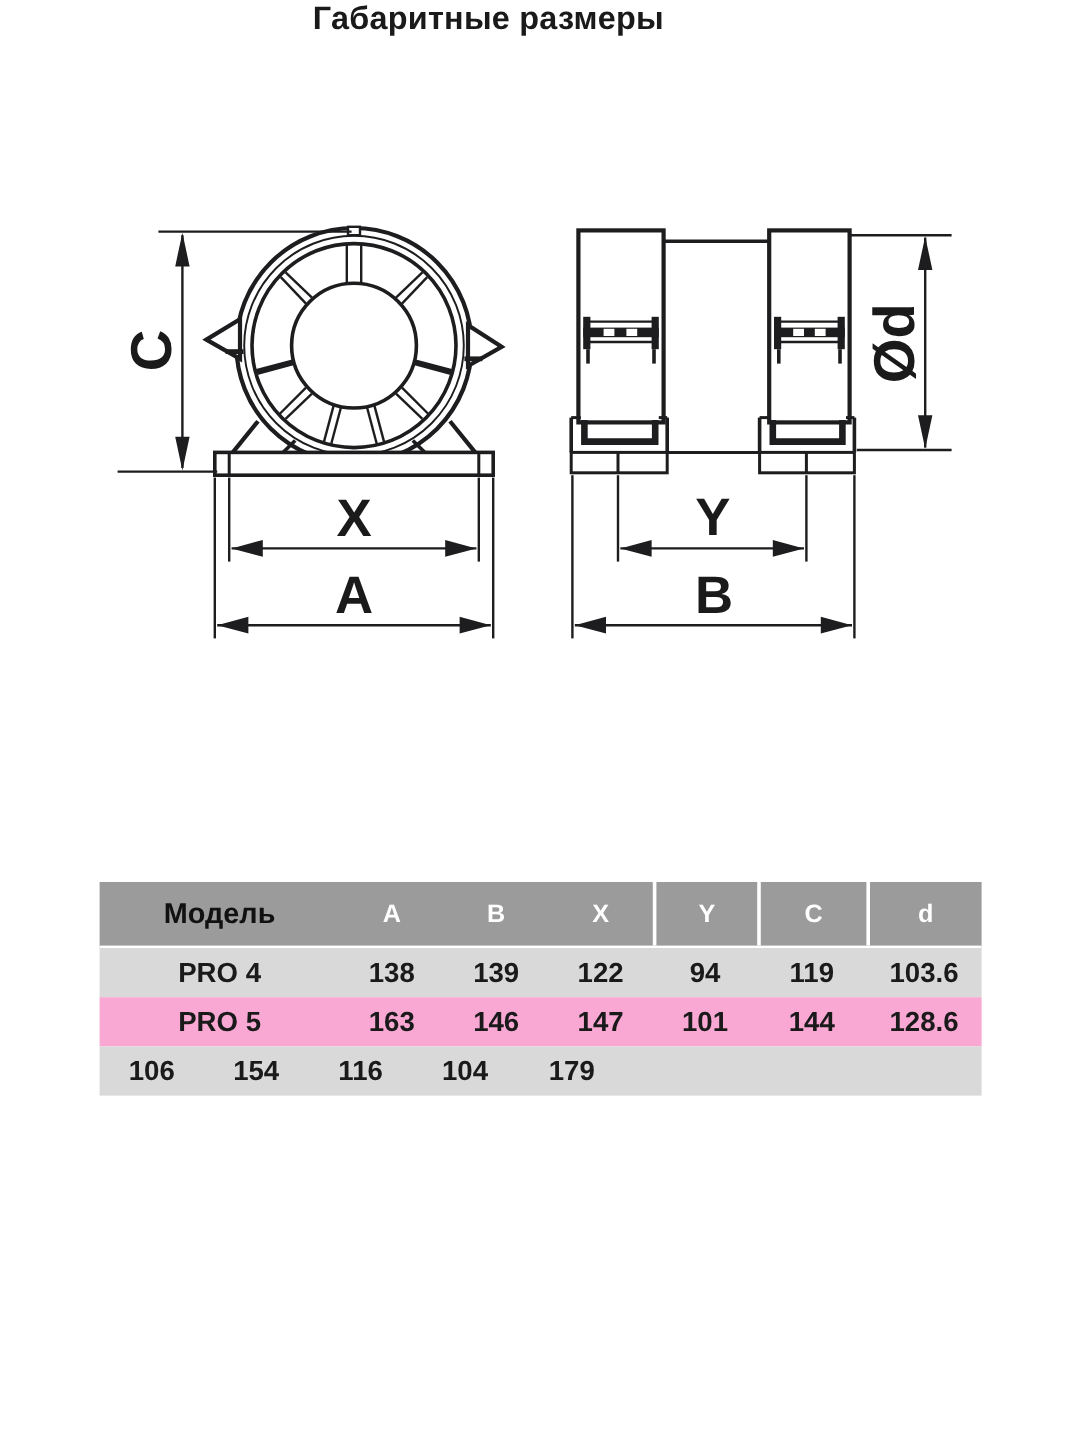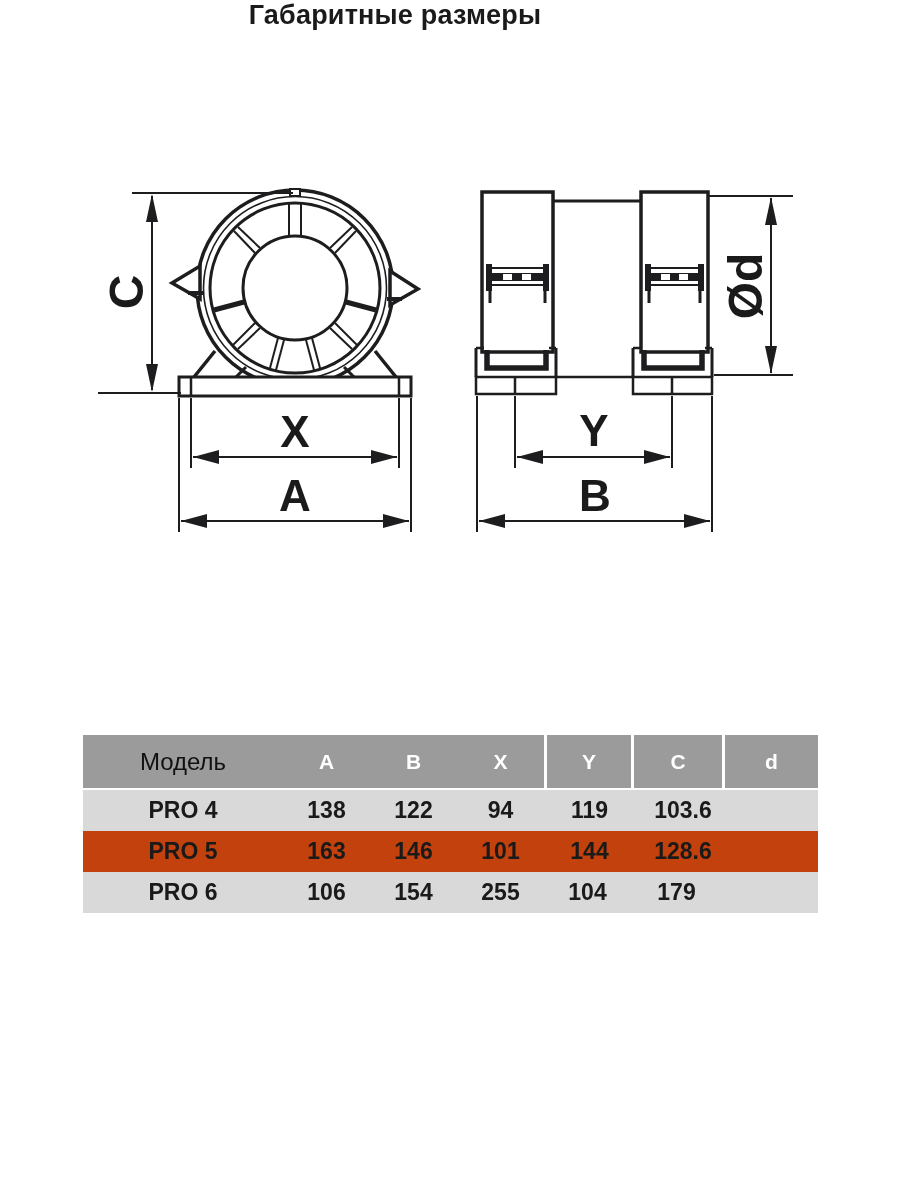--- a/index.html
+++ b/index.html
@@ -11,37 +11,37 @@
   html,body{margin:0;padding:0;}
   body{
     width:900px;height:1200px;position:relative;background:#ffffff;
     font-family:"Liberation Sans", sans-serif;color:var(--text-color);
     overflow:hidden;
   }
   .drawing{position:absolute;left:0;top:0;}
   .dim-label{font-weight:bold;fill:var(--text-color);font-size:44px;}
   .dim-label-big{font-weight:bold;fill:var(--text-color);font-size:48px;}
   .section-title{
-    position:absolute;left:0;top:680;width:790px;text-align:center;
+    position:absolute;left:12px;top:680;width:790px;text-align:center;
     font-size:27px;font-weight:bold;letter-spacing:0.2px;
   }
   .spec-table{position:absolute;left:83px;top:735px;width:735px;}
   .t-row{display:flex;width:735px;height:41px;align-items:center;}
   .t-header{background:var(--header-bg);border-bottom:2px solid #fff;height:53px;}
   .t-cell{display:flex;align-items:center;justify-content:center;height:100%;box-sizing:border-box;}
   .c-model{width:200px;}
   .c-a,.c-b,.c-x,.c-y{width:87px;}
   .c-c{width:91px;}
   .c-d{width:96px;}
   .t-header .c-y,.t-header .c-c,.t-header .c-d{border-left:3px solid #fff;}
-  .t-header .c-model{color:#111;font-weight:normal;font-size:24px;text-align:center;}
+  .t-header .c-model{color:#111;font-weight:bold;font-size:24px;text-align:center;}
   .t-header .h-letter{color:#ffffff;font-weight:bold;font-size:21px;}
   .t-body-row{font-size:23px;font-weight:bold;}
   .row-alt{background:var(--row-alt-bg);}
-  .row-plain{background:#c2410c;}
+  .row-plain{background:#f9a8d4;}
 </style>
 </head>
 <body>
 
 <svg class="drawing" width="900" height="600" viewBox="0 0 900 600" stroke-linecap="butt" fill="none">
 
   <g stroke="#1d1d1f">
 
     <circle cx="295" cy="288" r="98" stroke-width="3.5" fill="#fff"></circle>
     <circle cx="295" cy="288" r="91.5" stroke-width="1.6"></circle>
@@ -213,36 +213,37 @@
     <div class="t-cell c-b h-letter">B</div>
     <div class="t-cell c-x h-letter">X</div>
     <div class="t-cell c-y h-letter">Y</div>
     <div class="t-cell c-c h-letter">C</div>
     <div class="t-cell c-d h-letter">d</div>
   </div>
 
   <div class="t-row t-body-row row-alt">
     <div class="t-cell c-model">PRO 4</div>
     <div class="t-cell c-a">138</div>
+    <div class="t-cell c-b">139</div>
     <div class="t-cell c-x">122</div>
     <div class="t-cell c-y">94</div>
     <div class="t-cell c-c">119</div>
     <div class="t-cell c-d">103.6</div>
   </div>
 
   <div class="t-row t-body-row row-plain">
     <div class="t-cell c-model">PRO 5</div>
     <div class="t-cell c-a">163</div>
     <div class="t-cell c-b">146</div>
+    <div class="t-cell c-x">147</div>
     <div class="t-cell c-y">101</div>
     <div class="t-cell c-c">144</div>
     <div class="t-cell c-d">128.6</div>
   </div>
 
   <div class="t-row t-body-row row-alt">
-    <div class="t-cell c-model">PRO 6</div>
     <div class="t-cell c-a">106</div>
     <div class="t-cell c-b">154</div>
-    <div class="t-cell c-x">255</div>
+    <div class="t-cell c-x">116</div>
     <div class="t-cell c-y">104</div>
     <div class="t-cell c-c">179</div>
   </div>
 </div>
 
 </body></html>

